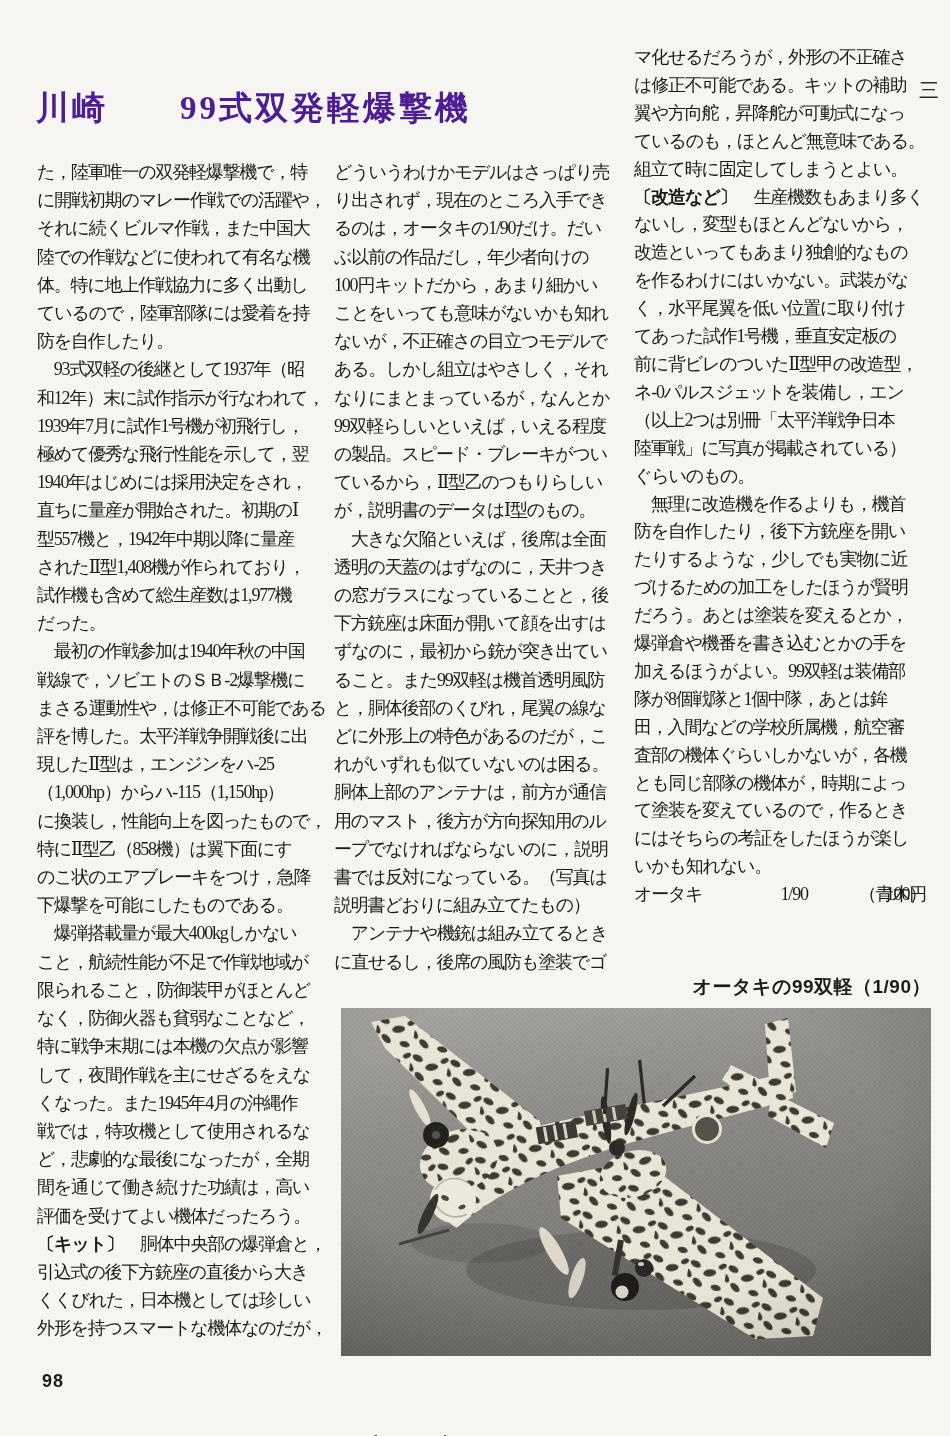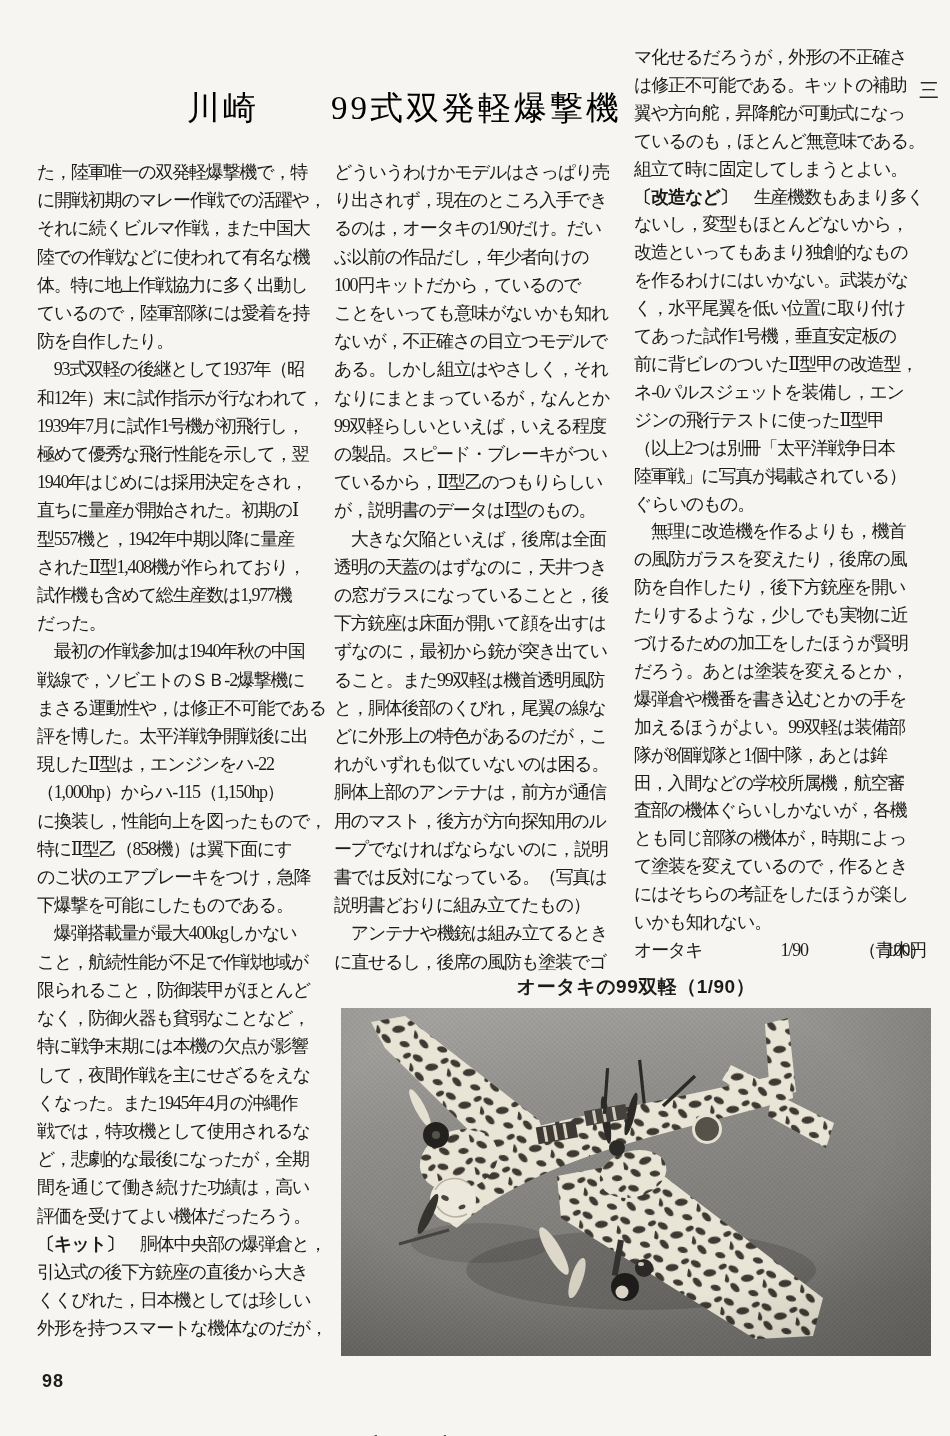--- a/index.html
+++ b/index.html
@@ -1,28 +1,28 @@
 <!DOCTYPE html>
 <html><head>
 <meta charset="utf-8">
 <style>
   html,body{margin:0;padding:0;background:#f6f5f1;}
   .page{position:relative;width:950px;height:1436px;background:#f6f5f1;overflow:hidden;
         font-family:"Liberation Serif","DejaVu Serif",serif;color:#1c1b19;}
-  .title{position:absolute;left:36px;top:64px;width:586px;text-align:right;
-         font-size:33px;font-weight:normal;letter-spacing:3px;white-space:nowrap;color:#000000;}
+  .title{position:absolute;left:36px;top:64px;width:586px;text-align:left;
+         font-size:33px;font-weight:bold;letter-spacing:3px;white-space:nowrap;color:#4c1d95;}
   .col{position:absolute;font-size:18px;letter-spacing:-1.2px;line-height:28.2px;}
   .col-left{left:37px;top:158px;width:288px;}
   .col-middle{left:334px;top:158px;width:288px;}
   .col-right{left:634px;top:44px;width:294px;line-height:27.9px;}
   .col .line{white-space:nowrap;position:relative;}
   .label{font-family:"Liberation Sans","DejaVu Sans",sans-serif;font-weight:bold;letter-spacing:-1px;}
   .pull-right{position:absolute;right:2px;top:0;margin-top:28px;}
   .spread{display:flex;justify-content:space-between;padding-right:2px;}
-  .caption{position:absolute;left:341px;top:974px;width:590px;text-align:center;
+  .caption{position:absolute;left:341px;top:974px;width:590px;text-align:right;
            font-family:"Liberation Sans","DejaVu Sans",sans-serif;font-weight:bold;
            font-size:19px;letter-spacing:0.5px;}
   .photo{position:absolute;left:341px;top:1008px;width:590px;height:348px;background:#8d8b87;}
   .photo svg{display:block;}
   .footer{position:absolute;left:300px;top:1432px;width:440px;
           font-family:Liberation Mono, monospace;font-size:20px;
           font-weight:bold;letter-spacing:2px;white-space:nowrap;}
   .page-number{position:absolute;left:42px;top:1371px;font-family:"Liberation Sans","DejaVu Sans",sans-serif;
                font-weight:bold;font-size:18px;letter-spacing:1px;}
   .edge-artifact{position:absolute;left:919px;top:77px;width:31px;overflow:hidden;
@@ -52,21 +52,21 @@
       <div class="line">1940年はじめには採用決定をされ，</div>
       <div class="line">直ちに量産が開始された。初期のⅠ</div>
       <div class="line">型557機と，1942年中期以降に量産</div>
       <div class="line">されたⅡ型1,408機が作られており，</div>
       <div class="line">試作機も含めて総生産数は1,977機</div>
       <div class="line">だった。</div>
       <div class="line">　最初の作戦参加は1940年秋の中国</div>
       <div class="line">戦線で，ソビエトのＳＢ-2爆撃機に</div>
       <div class="line">まさる運動性や，は修正不可能である</div>
       <div class="line">評を博した。太平洋戦争開戦後に出</div>
-      <div class="line">現したⅡ型は，エンジンをハ-22</div>
+      <div class="line">現したⅡ型は，エンジンをハ-25</div>
       <div class="line">（1,000hp）からハ-115（1,150hp）</div>
       <div class="line">に換装し，性能向上を図ったもので，</div>
       <div class="line">特にⅡ型乙（858機）は翼下面にす</div>
       <div class="line">のこ状のエアブレーキをつけ，急降</div>
       <div class="line">下爆撃を可能にしたものである。</div>
       <div class="line">　爆弾搭載量が最大400kgしかない</div>
       <div class="line">こと，航続性能が不足で作戦地域が</div>
       <div class="line">限られること，防御装甲がほとんど</div>
       <div class="line">なく，防御火器も貧弱なことなど，</div>
       <div class="line">特に戦争末期には本機の欠点が影響</div>
@@ -79,21 +79,21 @@
       <div class="line"><span class="label">〔キット〕</span>　胴体中央部の爆弾倉と，</div>
       <div class="line">引込式の後下方銃座の直後から大き</div>
       <div class="line">くくびれた，日本機としては珍しい</div>
       <div class="line">外形を持つスマートな機体なのだが，</div>
     </div>
   <div class="col col-middle">
       <div class="line">どういうわけかモデルはさっぱり売</div>
       <div class="line">り出されず，現在のところ入手でき</div>
       <div class="line">るのは，オータキの1/90だけ。だい</div>
       <div class="line">ぶ以前の作品だし，年少者向けの</div>
-      <div class="line">100円キットだから，ているので</div>
+      <div class="line">100円キットだから，あまり細かい</div>
       <div class="line">ことをいっても意味がないかも知れ</div>
       <div class="line">ないが，不正確さの目立つモデルで</div>
       <div class="line">ある。しかし組立はやさしく，それ</div>
       <div class="line">なりにまとまっているが，なんとか</div>
       <div class="line">99双軽らしいといえば，いえる程度</div>
       <div class="line">の製品。スピード・ブレーキがつい</div>
       <div class="line">ているから，Ⅱ型乙のつもりらしい</div>
       <div class="line">が，説明書のデータはⅠ型のもの。</div>
       <div class="line">　大きな欠陥といえば，後席は全面</div>
       <div class="line">透明の天蓋のはずなのに，天井つき</div>
@@ -119,26 +119,24 @@
       <div class="line">ているのも，ほとんど無意味である。</div>
       <div class="line">組立て時に固定してしまうとよい。</div>
       <div class="line"><span class="label">〔改造など〕</span>　生産機数もあまり多く</div>
       <div class="line">ないし，変型もほとんどないから，</div>
       <div class="line">改造といってもあまり独創的なもの</div>
       <div class="line">を作るわけにはいかない。武装がな</div>
       <div class="line">く，水平尾翼を低い位置に取り付け</div>
       <div class="line">てあった試作1号機，垂直安定板の</div>
       <div class="line">前に背ビレのついたⅡ型甲の改造型，</div>
       <div class="line">ネ-0パルスジェットを装備し，エン</div>
-      <div class="line">ジンの飛行テストに使ったⅡ型甲</div>
       <div class="line">（以上2つは別冊「太平洋戦争日本</div>
       <div class="line">陸軍戦」に写真が掲載されている）</div>
       <div class="line">ぐらいのもの。</div>
       <div class="line">　無理に改造機を作るよりも，機首</div>
-      <div class="line">の風防ガラスを変えたり，後席の風</div>
       <div class="line">防を自作したり，後下方銃座を開い</div>
       <div class="line">たりするような，少しでも実物に近</div>
       <div class="line">づけるための加工をしたほうが賢明</div>
       <div class="line">だろう。あとは塗装を変えるとか，</div>
       <div class="line">爆弾倉や機番を書き込むとかの手を</div>
       <div class="line">加えるほうがよい。99双軽は装備部</div>
       <div class="line">隊が8個戦隊と1個中隊，あとは鉾</div>
       <div class="line">田，入間などの学校所属機，航空審</div>
       <div class="line">査部の機体ぐらいしかないが，各機</div>
       <div class="line">とも同じ部隊の機体が，時期によっ</div>

